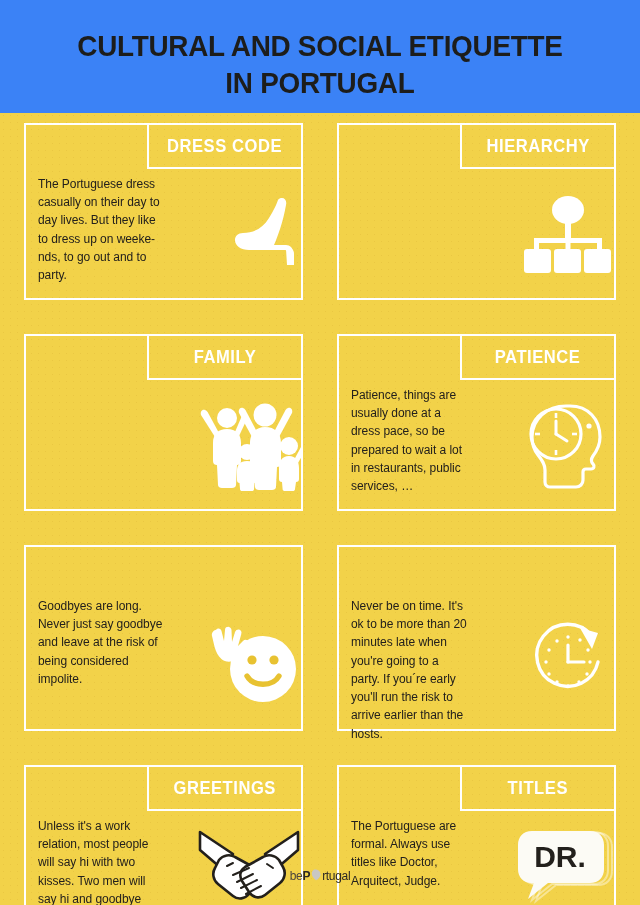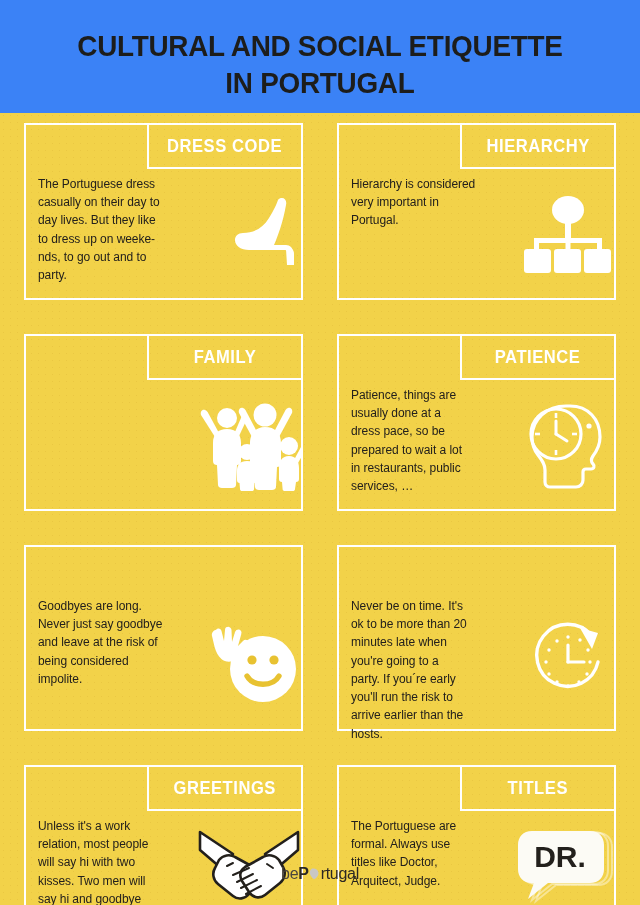--- a/index.html
+++ b/index.html
@@ -133,21 +133,21 @@
     bottom: 22px;
     z-index: 2;
     display: flex;
     align-items: center;
     justify-content: center;
   }
   .logo {
     display: flex;
     align-items: baseline;
     font-family: "Liberation Sans", sans-serif;
-    font-size: 16px;
+    font-size: 12px;
     color: #2B2723;
     letter-spacing: -0.3px;
   }
   .logo .be { font-weight: normal; color: #4B453E; }
   .logo .p  { font-weight: bold; }
   .logo .rest { font-weight: normal; }
   .logo .mapo {
     display: inline-block;
     width: 11px;
     height: 12px;
@@ -178,21 +178,20 @@
           <path d="M55 6 C58 6 60 9 59 13 C56 30 51 44 47 53 L59 53 C63 53 66 56 66 60 L66 68 C66 71 64 73 61 73 L62 63 C62 60 60 58 57 58 L22 58 C14 58 8 54 8 48 C8 44 11 41 16 41 C27 41 36 36 42 26 C47 18 50 11 51 8 C52 6.6 53.3 6 55 6 Z" fill="#FFFFFF"></path>
           <path d="M59 57 L64 57 C66 57 67 59 67 62 L67 73 L60 73 Z" fill="#FFFFFF"></path>
         </svg>
       </div>
     </div>
 
     <div class="card">
       <div class="card-title">
         <span>HIERARCHY</span>
       </div>
-      <div class="card-body">Hierarchy is considered very important in Portugal.</div>
       <div class="icon-wrap">
         <svg width="92" height="82" viewBox="0 0 92 82">
           <ellipse cx="46" cy="16" rx="16" ry="14" fill="#FFFFFF"></ellipse>
           <rect x="43" y="28" width="6" height="18" fill="#FFFFFF"></rect>
           <rect x="14" y="44" width="64" height="5" fill="#FFFFFF"></rect>
           <rect x="12" y="44" width="5" height="14" fill="#FFFFFF"></rect>
           <rect x="43.5" y="44" width="5" height="14" fill="#FFFFFF"></rect>
           <rect x="75" y="44" width="5" height="14" fill="#FFFFFF"></rect>
           <rect x="2" y="55" width="27" height="24" rx="3" fill="#FFFFFF"></rect>
           <rect x="32" y="55" width="27" height="24" rx="3" fill="#FFFFFF"></rect>

